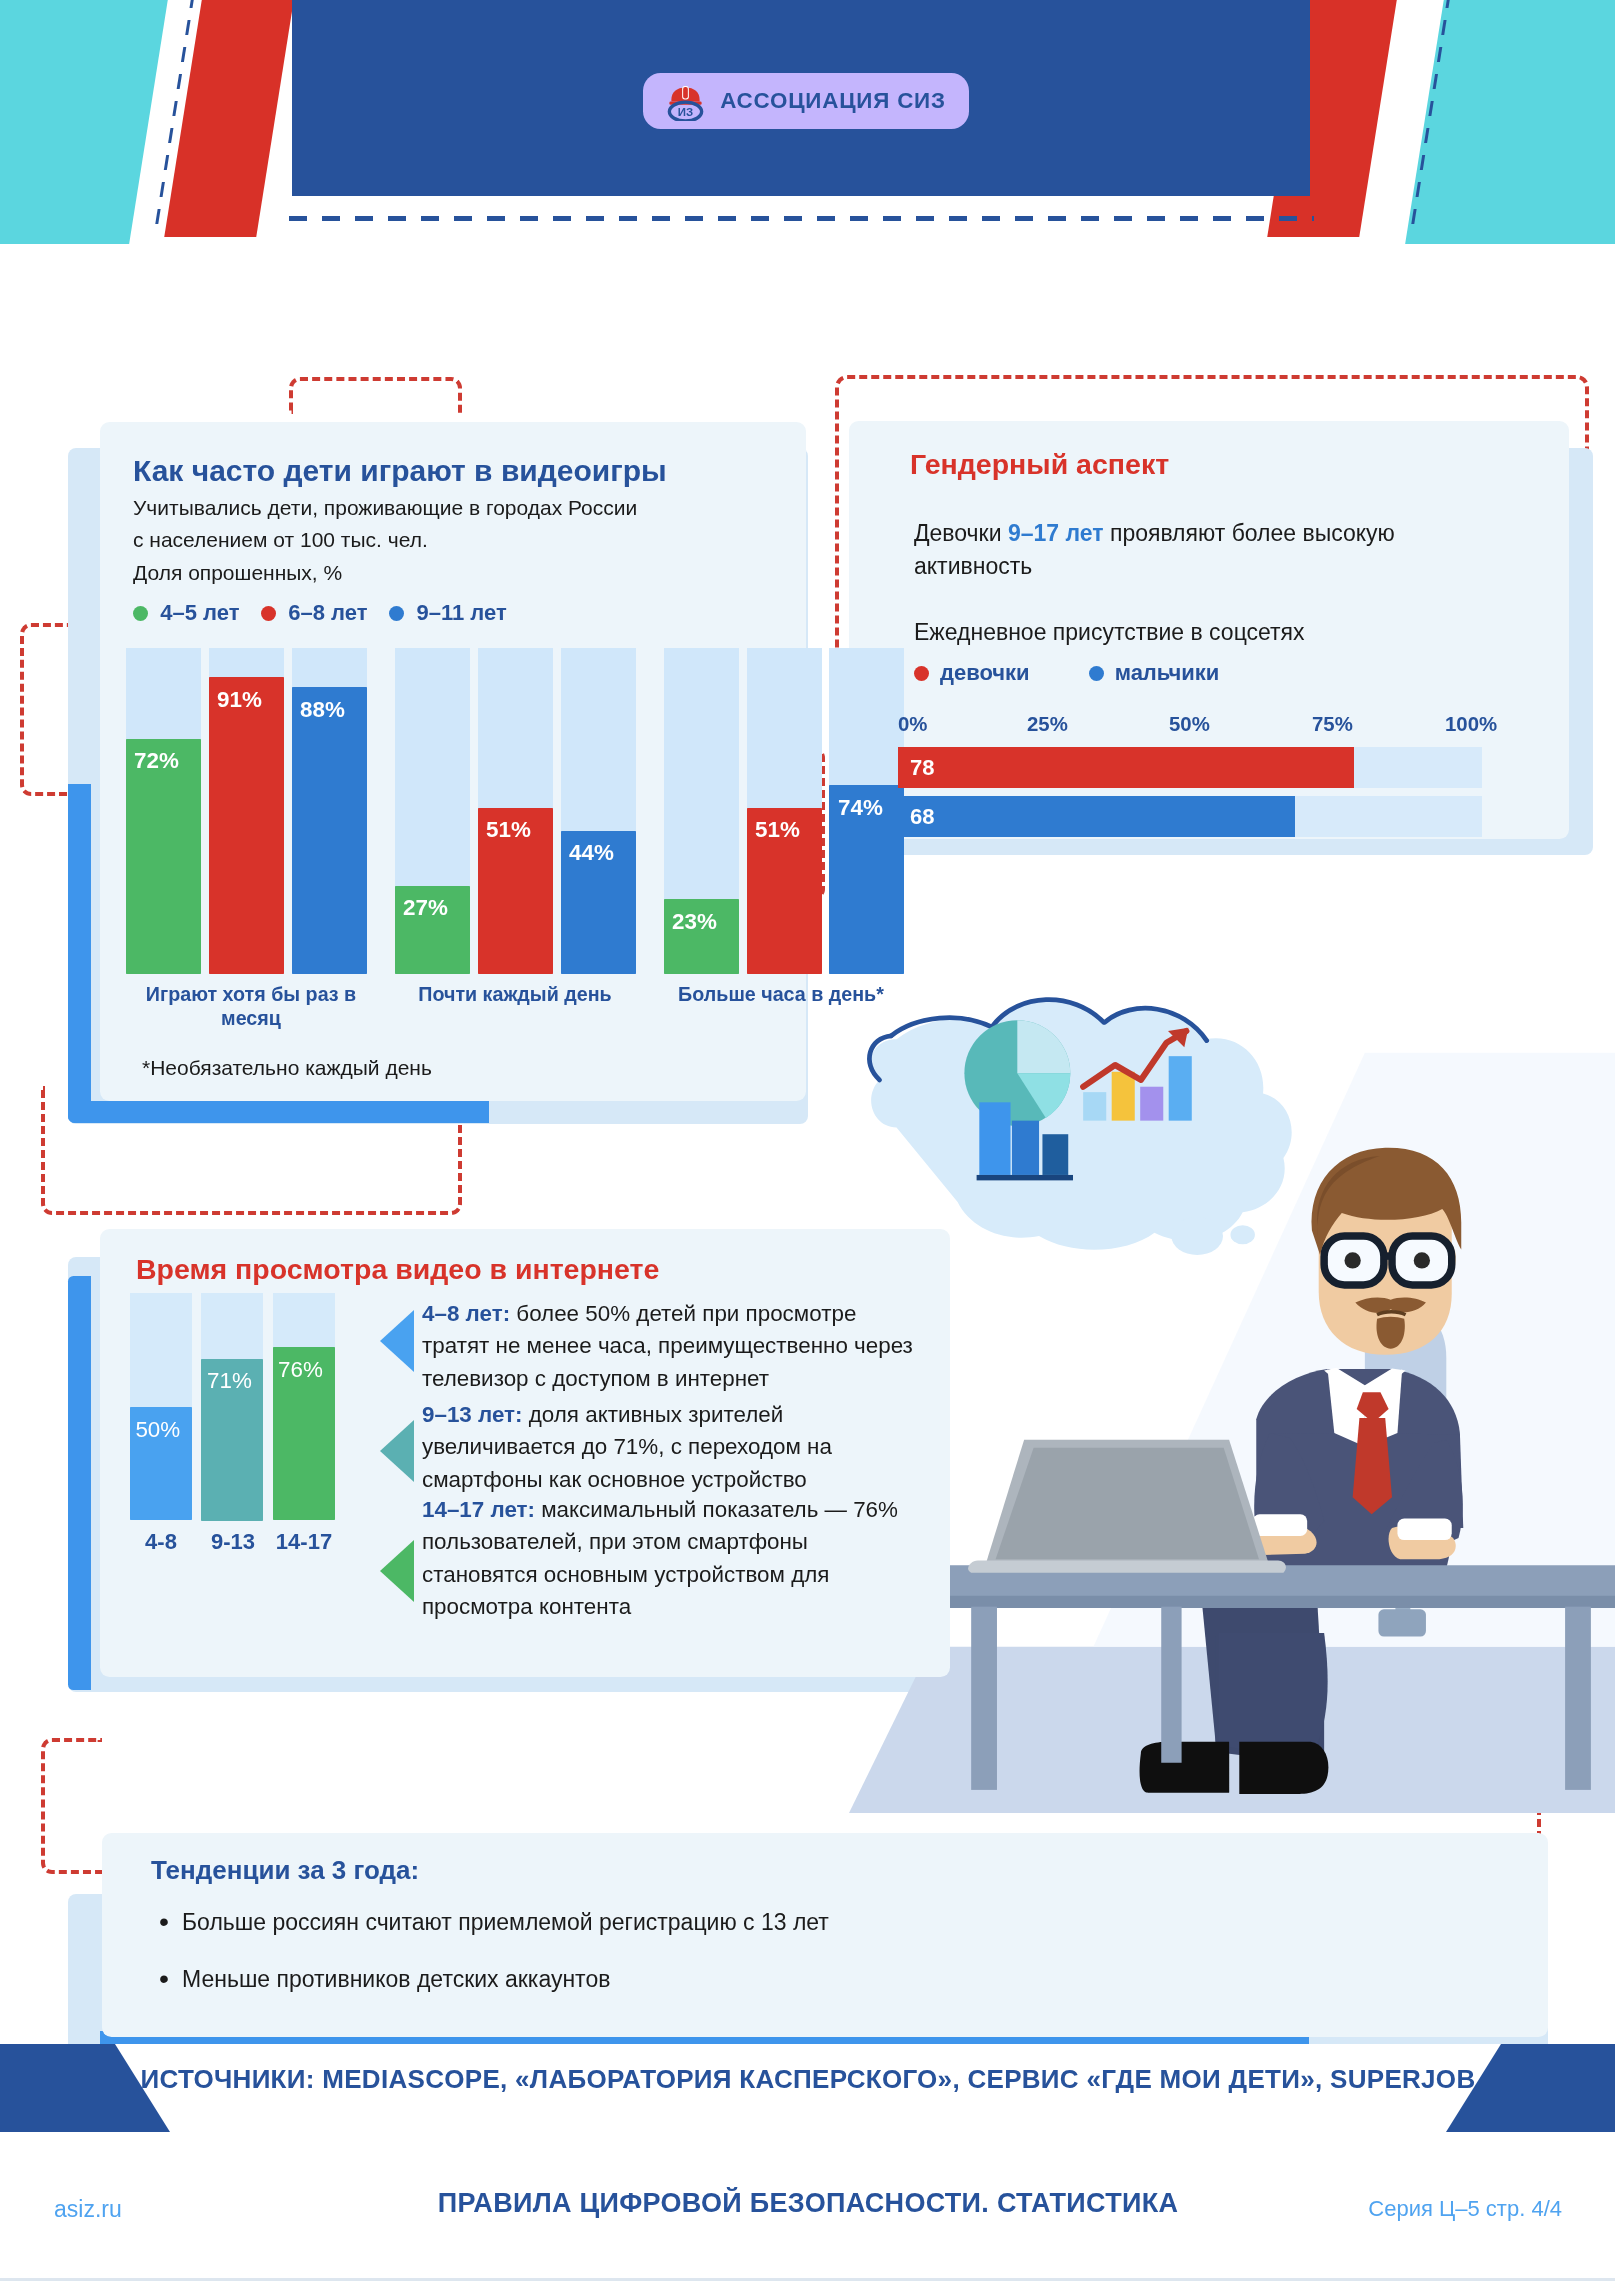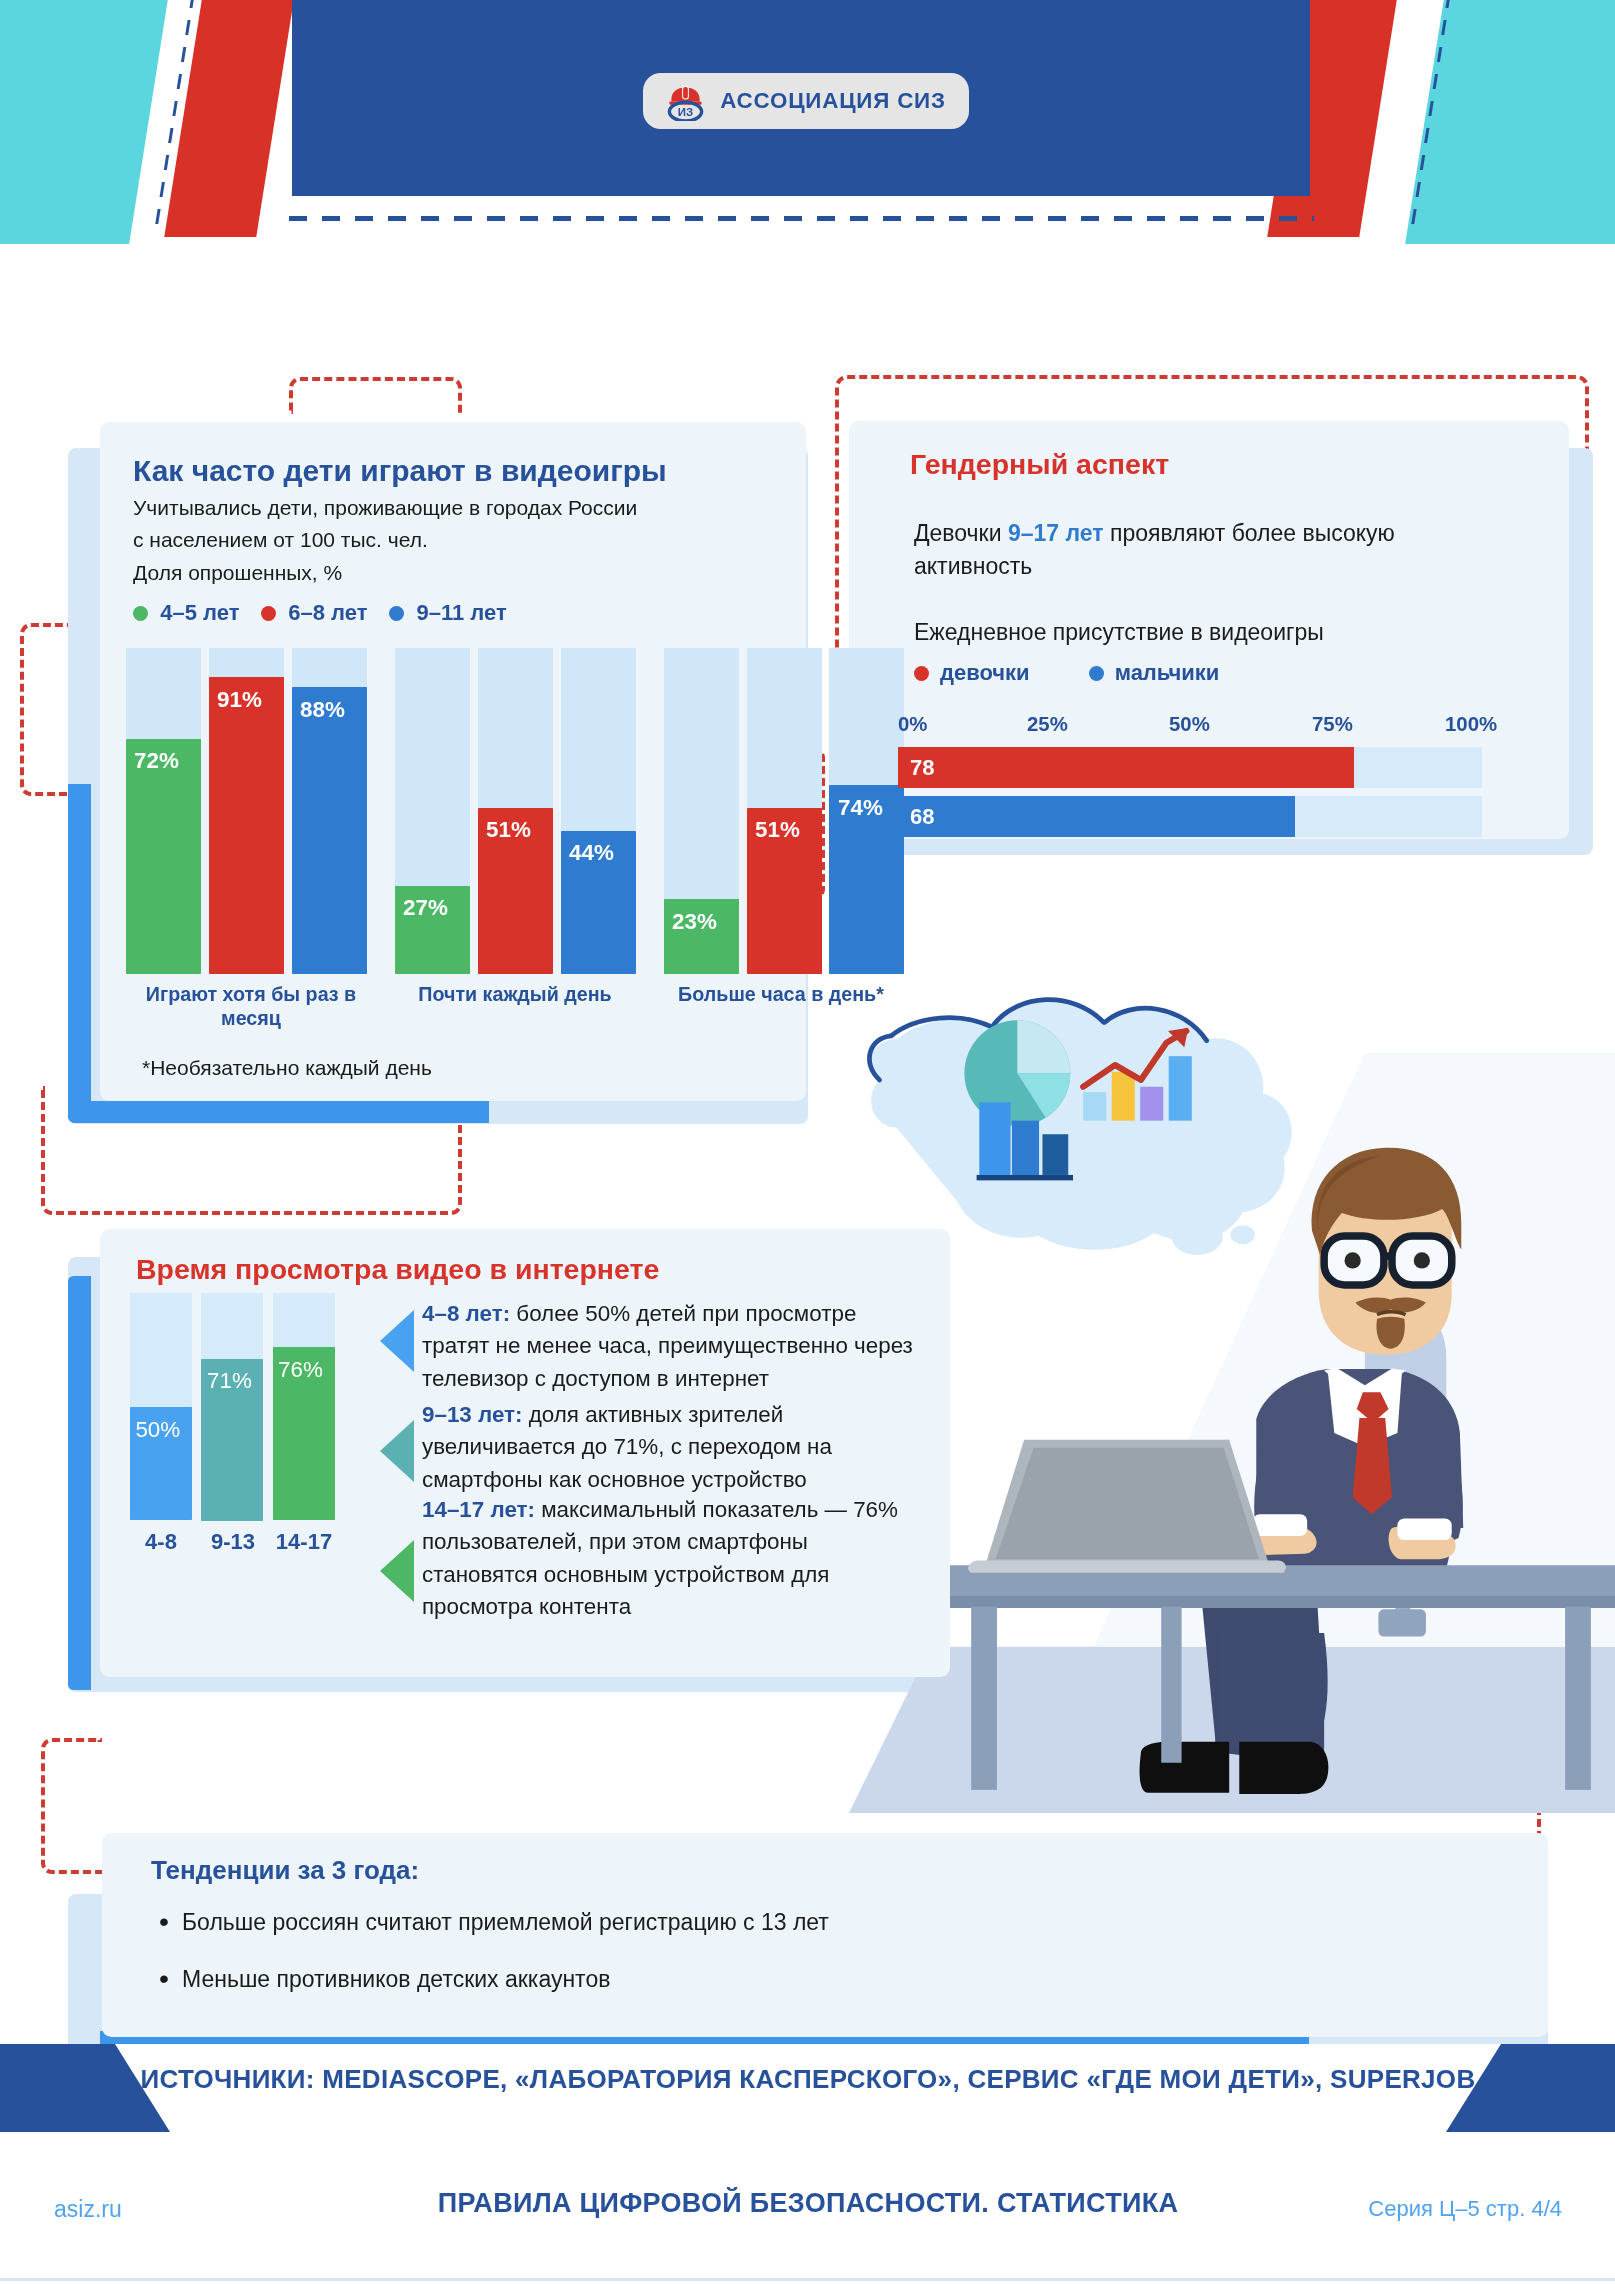--- a/index.html
+++ b/index.html
@@ -26,21 +26,21 @@
        background:repeating-linear-gradient(#27529B 0 15px, transparent 15px 27px);
        transform:skewX(-9deg);}
   .hdr-dash-r { position:absolute; left:1429px; top:-6.8px; width:3.4px; height:238px;
        background:repeating-linear-gradient(#27529B 0 15px, transparent 15px 27px);
        transform:skewX(-9deg);}
   .hdr-dash-b { position:absolute; left:289px; top:216px; width:1025px; height:4.8px;
        background:repeating-linear-gradient(90deg,#27529B 0 17.7px, transparent 17.7px 33px); }
 
   #logo-pill {
     position:absolute; left:643px; top:73px; width:326px; height:56px;
-    background:#e5e5e5; border-radius:17.7px; display:flex; align-items:center;
+    background:#c4b5fd; border-radius:17.7px; display:flex; align-items:center;
     justify-content:center; gap:15px; z-index:5;
   }
   #logo-mark { width:39px; height:39px; position:relative; }
   #logo-title { font-size:22.4px; font-weight:bold; color:#27529B; letter-spacing:0.8px; }
 
   
   #watermarks { position:absolute; left:0; top:0; width:1616px; height:2284px;
     pointer-events:none; z-index:0; }
   .wm { position:absolute; color:#EAF2FA; font-size:31px; font-weight:bold;
         transform:rotate(-48deg); font-family:"Liberation Sans", sans-serif; }
@@ -460,21 +460,21 @@
 <div class="card" style="left:849px; top:421px; width:720px; height:418px;"></div>
 
 <div style="position:absolute; left:910px; top:448px; z-index:7; color:#D8332A; font-weight:bold; font-size:28.5px;">Гендерный аспект</div>
 
 <div class="tri" style="left:864px; top:516px; border-right:28.5px solid #5BD6DF;"></div>
 <div style="position:absolute; left:914px; top:517px; width:557px; z-index:7; color:#1B1B1B; font-size:23px; line-height:1.45;">
   <span>Девочки </span><span style="color:#2F7BD0; font-weight:bold;">9–17 лет</span><span> проявляют более высокую активность</span>
 </div>
 
 <div class="tri" style="left:864px; top:614px; border-right:28.5px solid #D8332A;"></div>
-<div style="position:absolute; left:914px; top:619px; z-index:7; color:#1B1B1B; font-size:23px;">Ежедневное присутствие в видеоигры</div>
+<div style="position:absolute; left:914px; top:619px; z-index:7; color:#1B1B1B; font-size:23px;">Ежедневное присутствие в соцсетях</div>
 
 <div style="position:absolute; left:914px; top:660px; z-index:7; display:flex; align-items:center; gap:11px;">
   <span class="legend-dot" style="background:#D8332A;"></span>
   <span class="legend-text">девочки</span>
   <span class="legend-dot" style="background:#2F7BD0; margin-left:48px;"></span>
   <span class="legend-text">мальчики</span>
 </div>
 
 <div class="gaxis" style="left:898px; top:713px; z-index:7;">0%</div>
 <div class="gaxis" style="left:1027px; top:713px; z-index:7;">25%</div>

